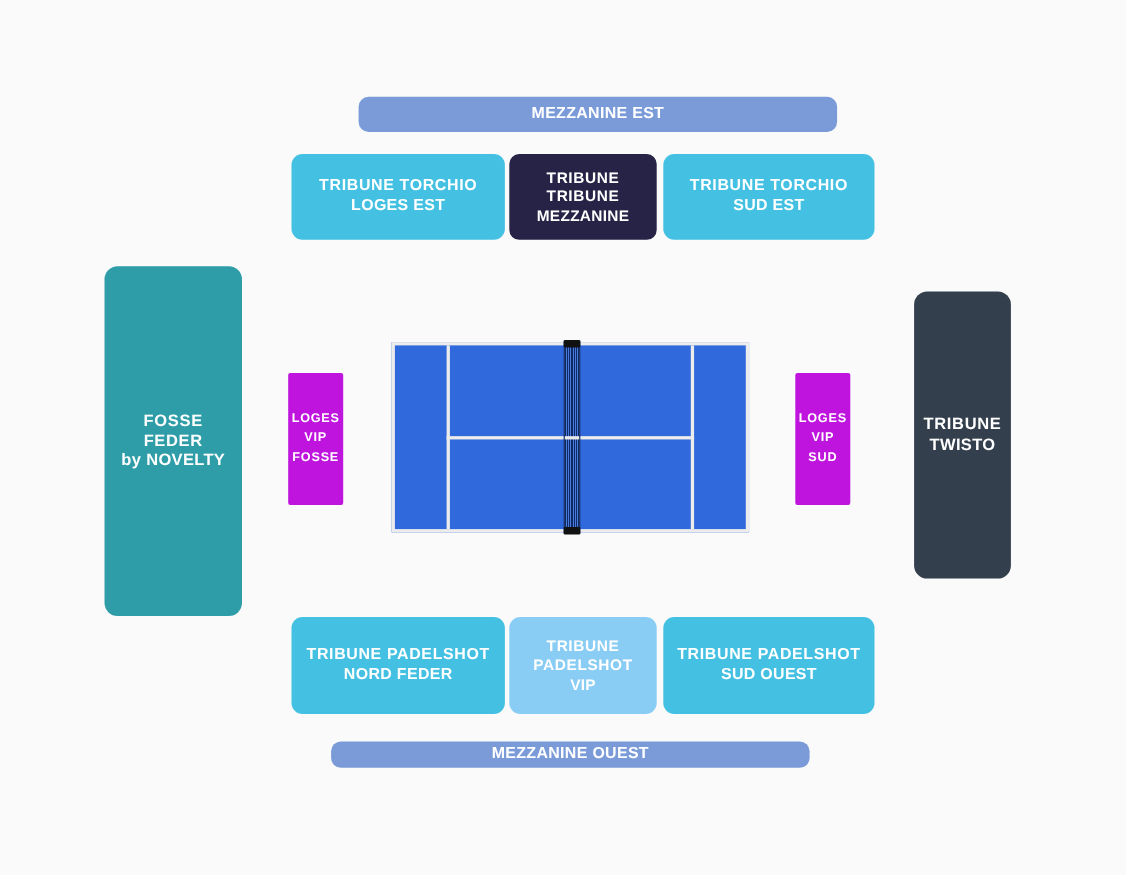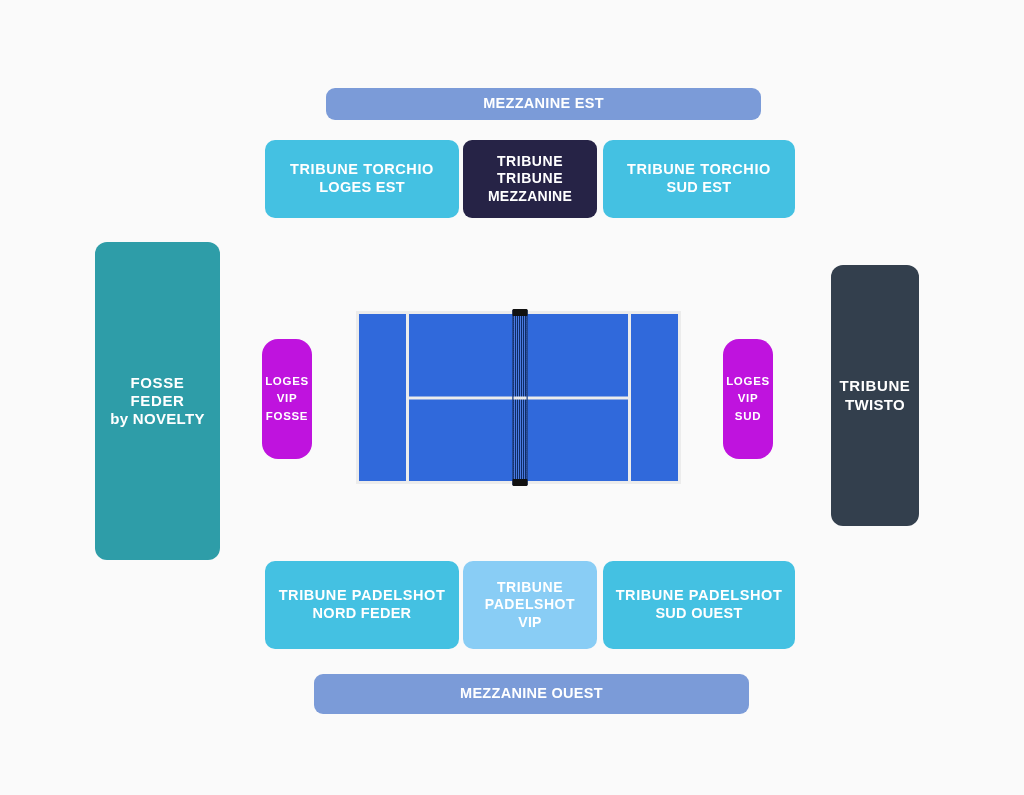--- a/index.html
+++ b/index.html
@@ -47,21 +47,21 @@
   .mezzanine {
     background: #7b9bd8;
     border-radius: 9px;
     font-size: 14.5px;
     letter-spacing: 0.09em;
   }
   #mezzanine-est {
     left: 326px; top: 88px; width: 435px; height: 32px;
   }
   #mezzanine-ouest {
-    left: 314px; top: 674px; width: 435px; height: 40px;
+    left: 301px; top: 674px; width: 435px; height: 24px;
   }
 
   
   .torchio {
     background: #44c1e2;
     top: 140px;
     height: 78px;
     font-size: 14.5px;
   }
   #tribune-torchio-nord-est { left: 265px; width: 194px; }
@@ -98,21 +98,21 @@
   #tribune-twisto {
     left: 831px; top: 265px; width: 88px; height: 261px;
     background: #333f4d;
     border-radius: 12px;
     font-size: 15px;
   }
 
   
   .loge {
     background: #bf13de;
-    border-radius: 16px;
+    border-radius: 2px;
     font-size: 11.5px;
     font-weight: 800;
     letter-spacing: 0.06em;
     line-height: 1.5;
     top: 339px;
     height: 120px;
     width: 50px;
   }
   #loges-vip-nord { left: 262px; }
   #loges-vip-sud  { left: 723px; }

